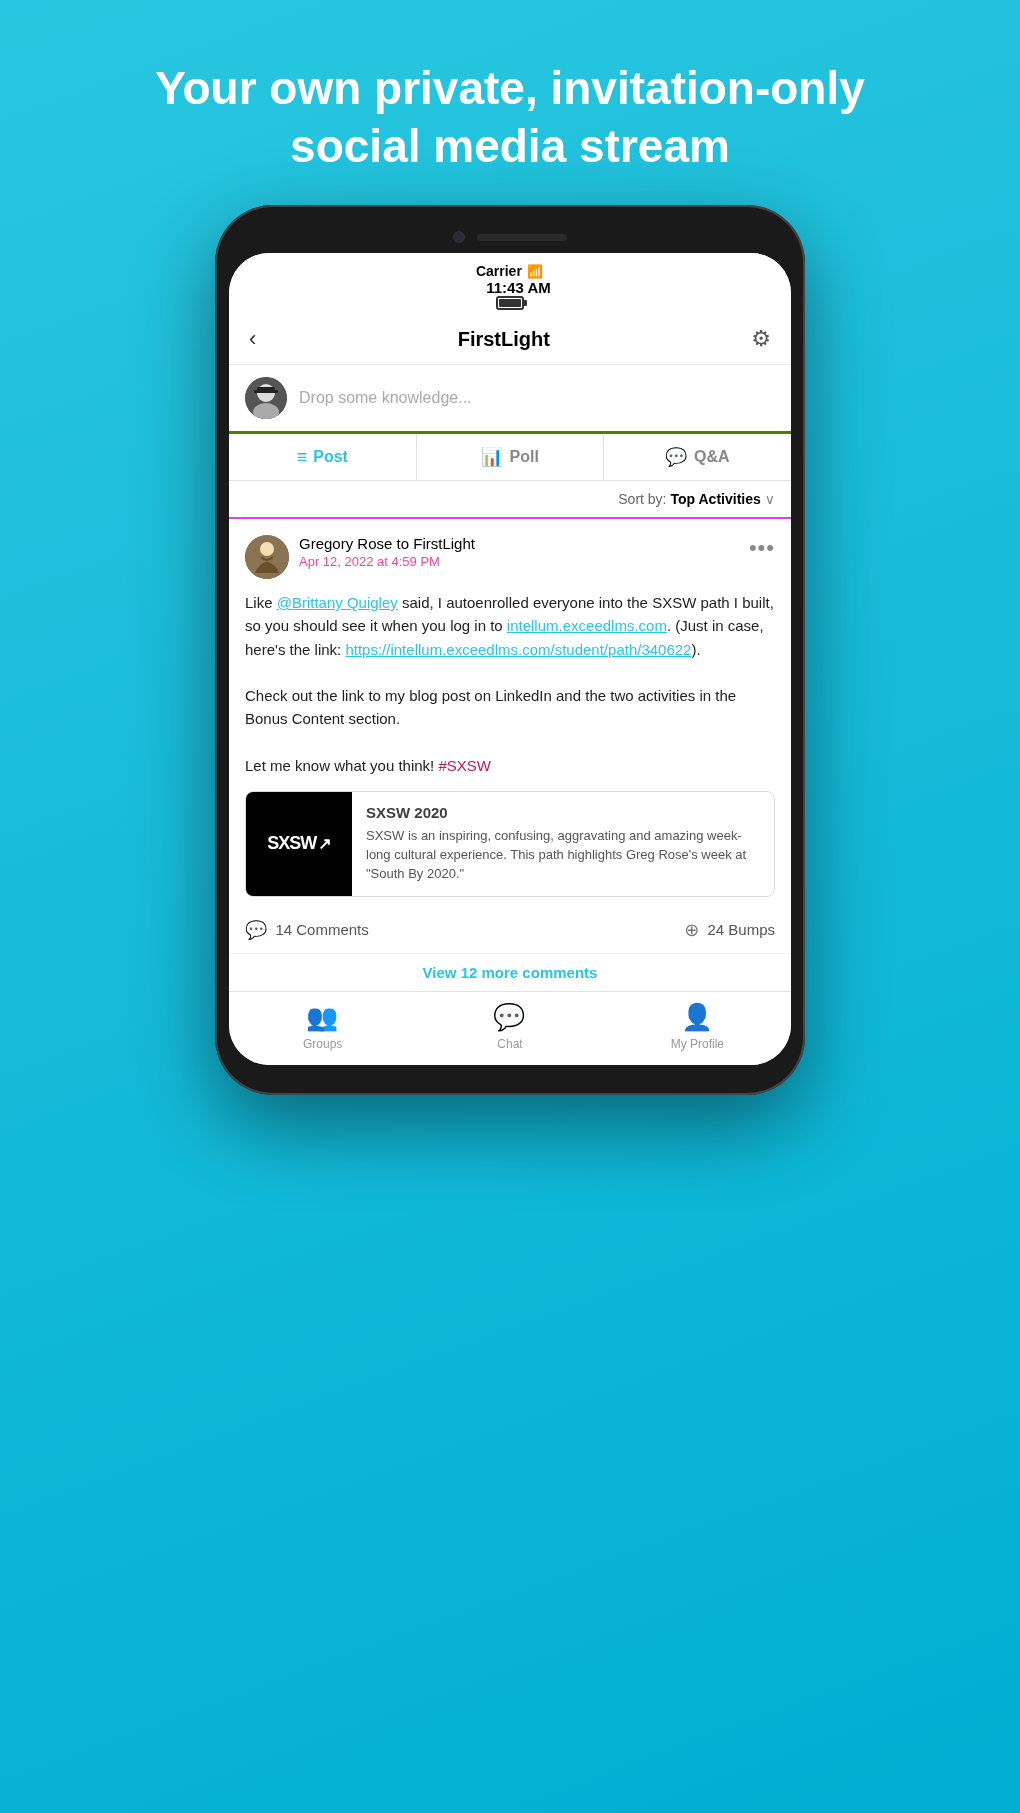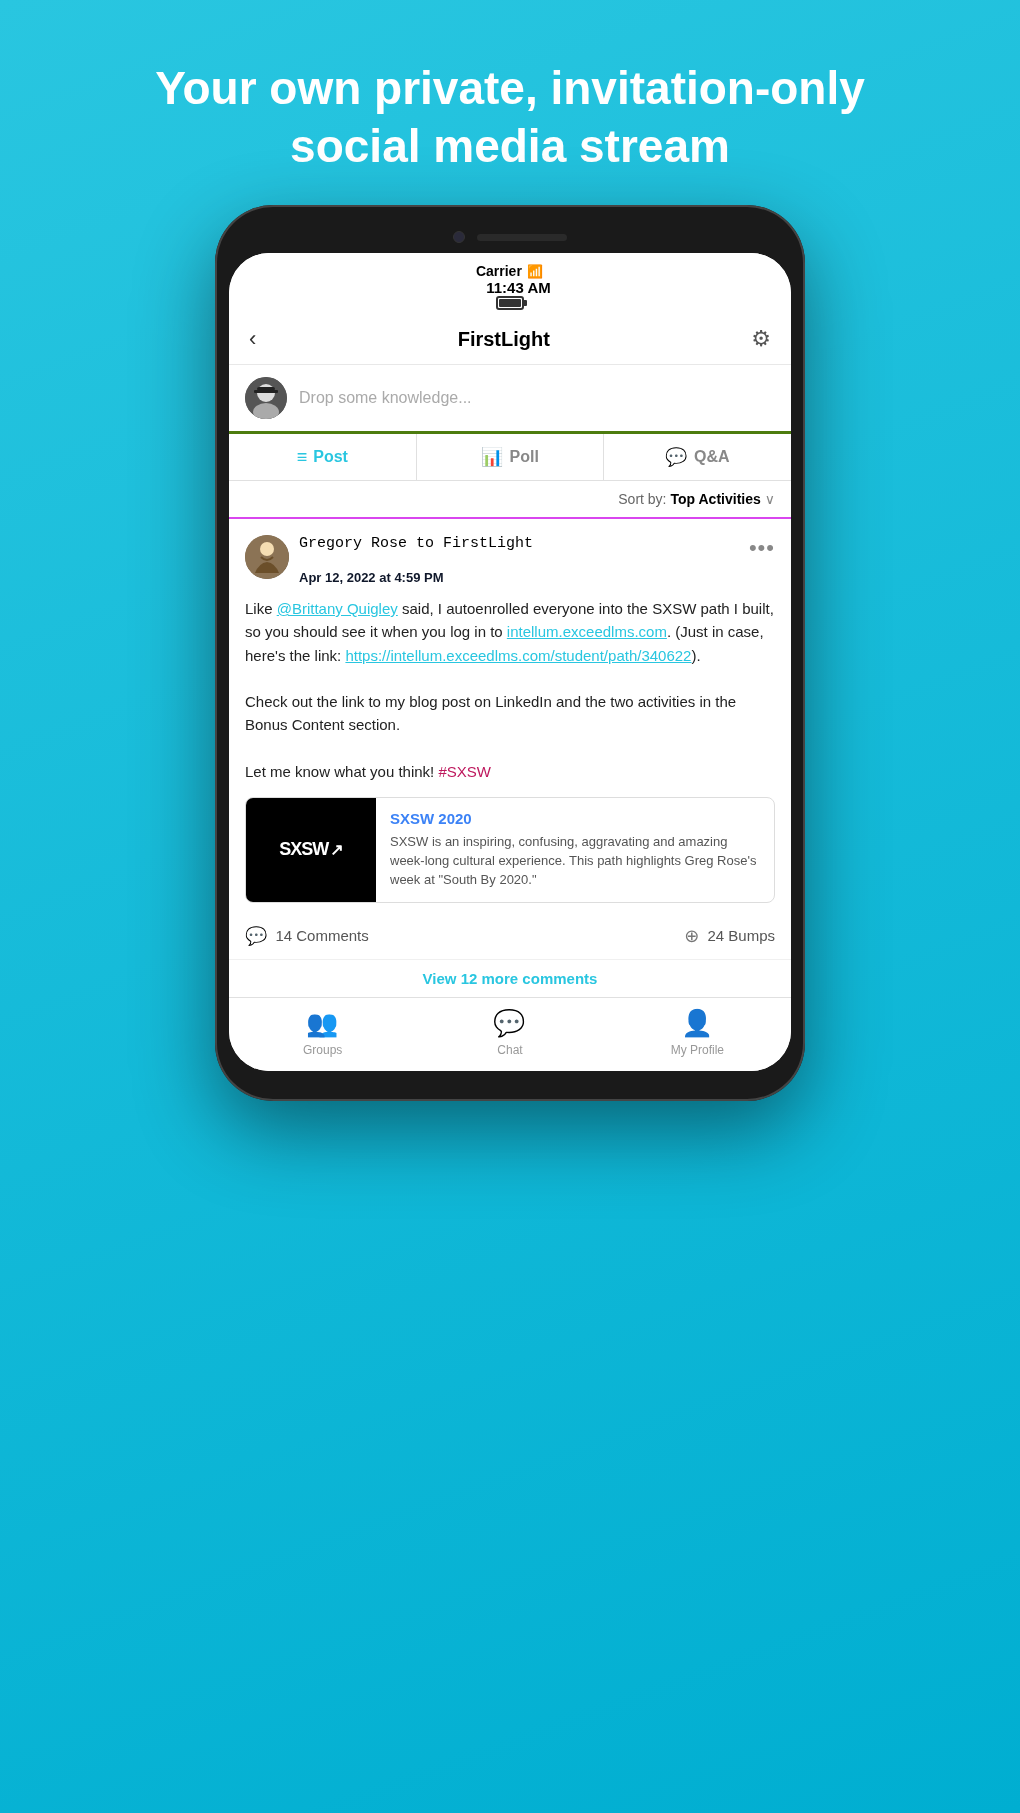--- a/index.html
+++ b/index.html
@@ -168,44 +168,44 @@
       align-items: flex-start;
       justify-content: space-between;
       margin-bottom: 12px;
     }
     .post-header-left {
       display: flex;
       gap: 10px;
       align-items: flex-start;
     }
     .post-meta { display: flex; flex-direction: column; }
-    .post-author { font-size: 15px; font-weight: 700; color: #000; font-family: Liberation Mono, monospace; }
+    .post-author { font-size: 15px; font-weight: 700; color: #000; }
     .post-author span { color: #000; font-weight: 400; }
-    .post-timestamp { font-size: 13px; color: #0f172a; margin-top: 18px; font-weight: bold; }
+    .post-timestamp { font-size: 13px; color: #ec4899; margin-top: 2px; }
     .post-more { font-size: 22px; color: #888; cursor: pointer; letter-spacing: 1px; }
     
     .post-body {
       font-size: 15px;
       line-height: 1.55;
       color: #222;
       margin-bottom: 14px;
     }
     .post-body a { color: #29c6e0; text-decoration: underline; }
     .post-body .hashtag { color: #be185d; }
     
     .link-preview {
       border: 1px solid #ddd;
       border-radius: 8px;
       overflow: hidden;
       display: flex;
       align-items: stretch;
       margin-bottom: 14px;
     }
     .link-preview-img {
-      width: 130px;
+      width: 106px;
       background: #000;
       flex-shrink: 0;
       display: flex;
       align-items: center;
       justify-content: center;
       padding: 10px;
     }
     .sxsw-logo {
       color: #fff;
       font-size: 22px;
@@ -217,21 +217,21 @@
     }
     .link-preview-content {
       padding: 12px 14px;
       display: flex;
       flex-direction: column;
       justify-content: center;
     }
     .link-preview-title {
       font-size: 15px;
       font-weight: 700;
-      color: #3b82f6;
+      color: #404040;
       margin-bottom: 6px;
     }
     .link-preview-desc {
       font-size: 13px;
       color: #555;
       line-height: 1.45;
     }
     
     .post-footer {
       display: flex;

